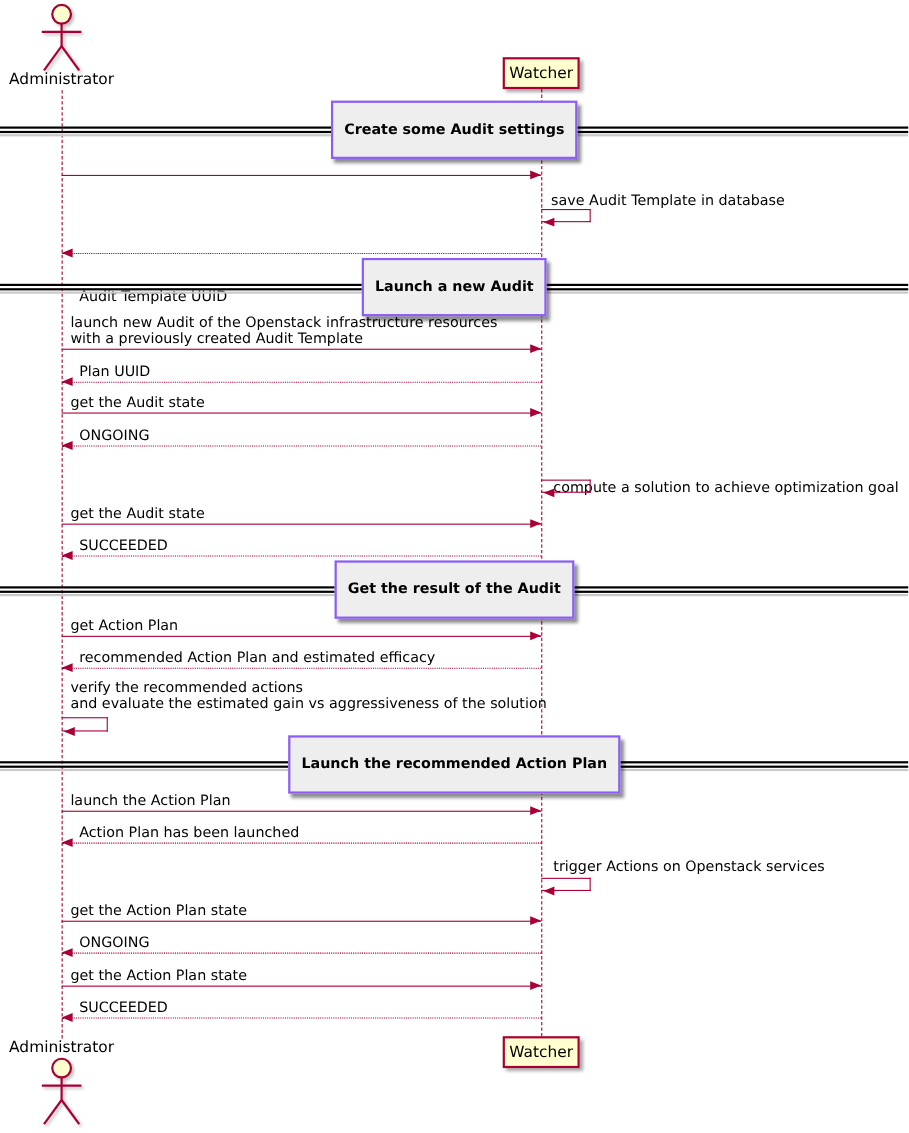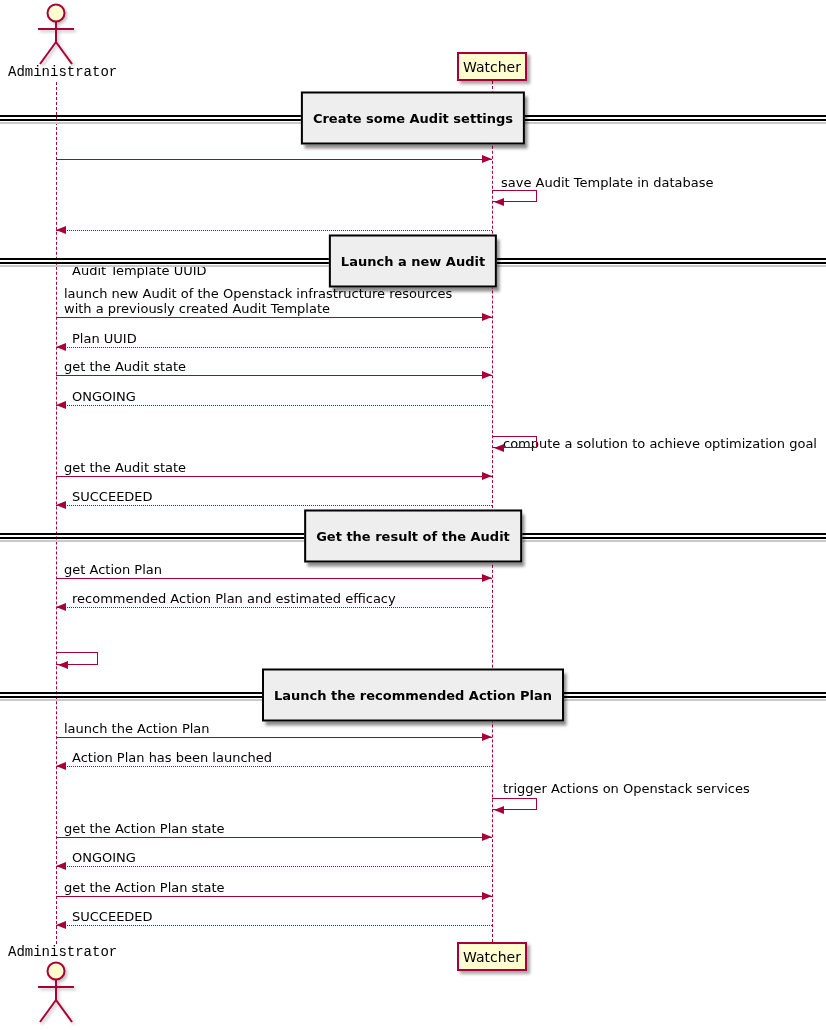--- a/index.html
+++ b/index.html
@@ -14,31 +14,31 @@
 
   .lifeline{position:absolute;width:0;border-left:1px dashed var(--accent);}
 
   .pbox{
     position:absolute;background:var(--pfill);border:2px solid var(--accent);
     box-shadow:3px 3px 3px rgba(0,0,0,.35);
     font-size:14px;line-height:14px;color:var(--ink);
     display:flex;align-items:center;justify-content:center;box-sizing:border-box;
   }
 
-  .actor-label{position:absolute;font-size:14px;color:var(--ink);text-align:center;white-space:nowrap;font-family:Liberation Mono, monospace;}
+  .actor-label{position:absolute;font-size:14px;color:var(--ink);text-align:center;white-space:nowrap;}
   .actor-svg{position:absolute;filter:drop-shadow(2px 2px 1.5px rgba(0,0,0,.25));}
 
   .divider{position:absolute;left:0;width:826px;height:0;}
   .dline{position:absolute;left:0;width:100%;background:#000;}
   .dline1{top:-3px;height:1.5px;}
   .dline2{top:1px;height:2px;}
   .dshadow{top:4px;height:2px;background:#c9c9c9;}
   .divider-box{
     position:absolute;left:50%;top:0;transform:translate(-50%,-50%);
-    background:var(--dfill);border:2px solid #000000;
+    background:var(--dfill);border:2px solid #8b5cf6;
     padding:16px 10px;font-weight:bold;font-size:13px;line-height:17px;white-space:nowrap;
     box-shadow:3px 4px 3px rgba(0,0,0,.45);color:var(--ink);
   }
 
   .mlabel{position:absolute;font-size:13px;line-height:15px;white-space:pre-line;color:var(--ink);}
   .hline{position:absolute;height:0;}
   .solid{border-top:1px solid var(--accent);}
   .dotted{border-top:1px dotted var(--accent);}
   .arr{position:absolute;width:0;height:0;border-top:4px solid transparent;border-bottom:4px solid transparent;}
   .arr-r{border-left:10px solid var(--accent);}
@@ -126,20 +126,22 @@
   </div>
 
   <div class="mlabel" style="left:64px;top:562px;">get Action Plan</div>
   <div class="hline solid" style="left:56px;top:578px;width:436px;"></div>
   <div class="arr arr-r" style="left:482px;top:574px;"></div>
 
   <div class="mlabel" style="left:72px;top:591px;">recommended Action Plan and estimated efficacy</div>
   <div class="hline dotted" style="left:56px;top:607px;width:436px;"></div>
   <div class="arr arr-l" style="left:56px;top:603px;"></div>
 
+  <div class="mlabel" style="left:64px;top:618px;">verify the recommended actions
+and evaluate the estimated gain vs aggressiveness of the solution</div>
   <div class="selfloop" style="left:56px;top:652px;width:42px;height:13px;"></div>
   <div class="arr arr-l" style="left:58px;top:661px;"></div>
 
   <div class="divider" style="top:695px;">
     <div class="dline dline1"></div>
     <div class="dline dline2"></div>
     <div class="dline dshadow"></div>
     <div class="divider-box">Launch the recommended Action Plan</div>
   </div>
 

